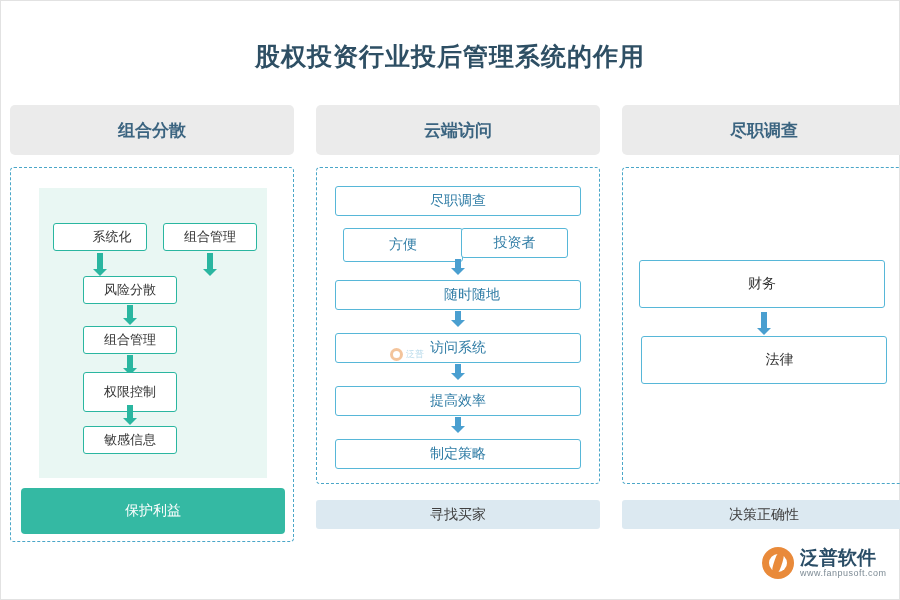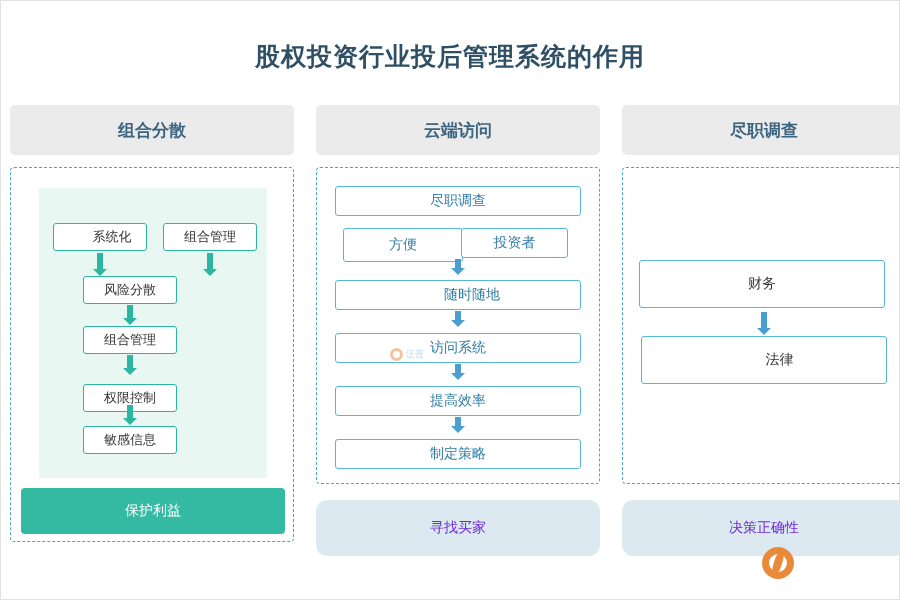--- a/index.html
+++ b/index.html
@@ -62,28 +62,28 @@
     box-sizing: border-box;
     position: relative;
   }
   .col1 .col-body { height: 375px; }
   .col2 .col-body { height: 317px; }
   .col3 .col-body { height: 317px; }
 
   
   .footer-bar {
     position: absolute;
-    height: 56px;
+    height: 29px;
     background: #dce9f1;
-    border-radius: 11px;
+    border-radius: 3px;
     display: flex;
     align-items: center;
     justify-content: center;
     font-size: 14px;
-    color: #6d28d9;
+    color: #404040;
   }
   .footer2 { left: 316px; top: 500px; width: 284px; }
   .footer3 { left: 622px; top: 500px; width: 284px; }
 
   
   .mint-panel {
     position: absolute;
     left: 28px;
     top: 20px;
     width: 228px;
@@ -255,21 +255,21 @@
       <div class="shaft" style="height:13px;"></div>
       <div class="head"></div>
     </div>
 
     <div class="node" style="left:72px; top:158px; width:94px; height:28px;">组合管理</div>
     <div class="arrow-down" style="left:112px; top:187px;">
       <div class="shaft" style="height:13px;"></div>
       <div class="head"></div>
     </div>
 
-    <div class="node" style="left:72px; top:216px; width:94px; height:28px;">权限控制</div>
+    <div class="node" style="left:72px; top:204px; width:94px; height:40px;">权限控制</div>
     <div class="arrow-down" style="left:112px; top:237px;">
       <div class="shaft" style="height:13px;"></div>
       <div class="head"></div>
     </div>
 
     <div class="node" style="left:72px; top:258px; width:94px; height:28px;">敏感信息</div>
 
     <div class="teal-solid">保护利益</div>
   </div>
 </div>
@@ -332,13 +332,17 @@
 
 <div class="footer-bar footer3">决策正确性</div>
 
 <div class="watermark">
   <span class="wm-circle"></span>
   <span>泛普</span>
 </div>
 
 <div class="logo">
   <div class="logo-mark"></div>
+  <div>
+    <div class="logo-text-main">泛普软件</div>
+    <div class="logo-text-sub">www.fanpusoft.com</div>
+  </div>
 </div>
 
 </body></html>

